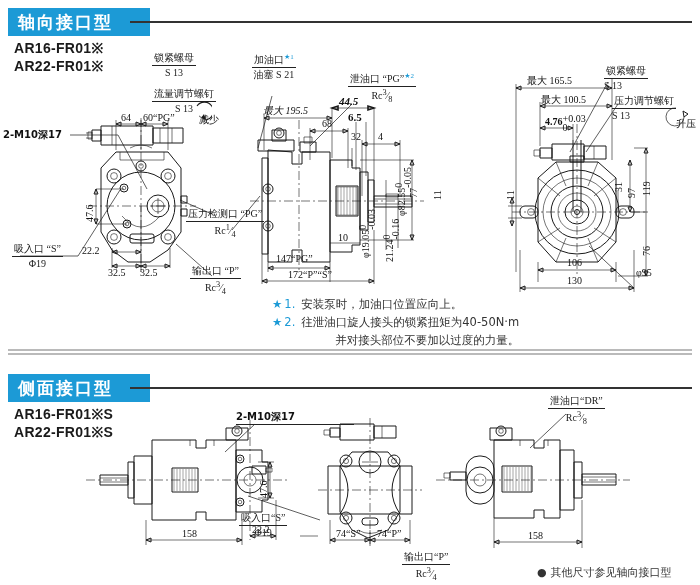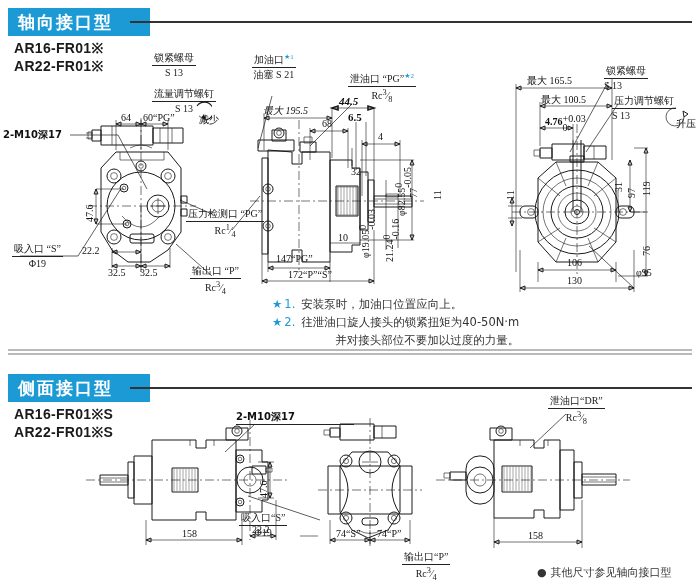--- a/index.html
+++ b/index.html
@@ -558,21 +558,21 @@
   <div class="dim" style="left:143px;top:112px;">60“PG”</div>
   <div class="dim" style="left:84px;top:222px;transform:rotate(-90deg);transform-origin:left top;">47.6</div>
   <div class="dim" style="left:82px;top:245px;">22.2</div>
   <div class="dim" style="left:108px;top:267px;">32.5</div>
   <div class="dim" style="left:140px;top:267px;">32.5</div>
 
   <div class="dim" style="left:263px;top:104px;font-style:italic;">最大 195.5</div>
   <div class="dim b" style="left:339px;top:95px;font-size:11px;font-style:italic;">44.5</div>
   <div class="dim" style="left:322px;top:118px;">68</div>
   <div class="dim b" style="left:348px;top:111px;font-size:11px;">6.5</div>
-  <div class="dim" style="left:351px;top:131px;margin-top:35px;">32</div>
+  <div class="dim" style="left:351px;top:131px;">32</div>
   <div class="dim" style="left:378px;top:131px;">4</div>
   <div class="dim" style="left:338px;top:232px;">10</div>
   <div class="dim" style="left:276px;top:253px;">147“PG”</div>
   <div class="dim" style="left:288px;top:269px;">172“P”“S”</div>
   <div class="dim" style="left:408px;top:198px;transform:rotate(-90deg);transform-origin:left top;">77</div>
 
   <div class="dim" style="left:394px;top:216px;transform:rotate(-90deg);transform-origin:left top;">
     <span>φ82.55</span><span class="xs" style="display:inline-block;line-height:.9;vertical-align:middle;"><span style="display:block">0</span><span style="display:block">-0.05</span></span>
   </div>
 

